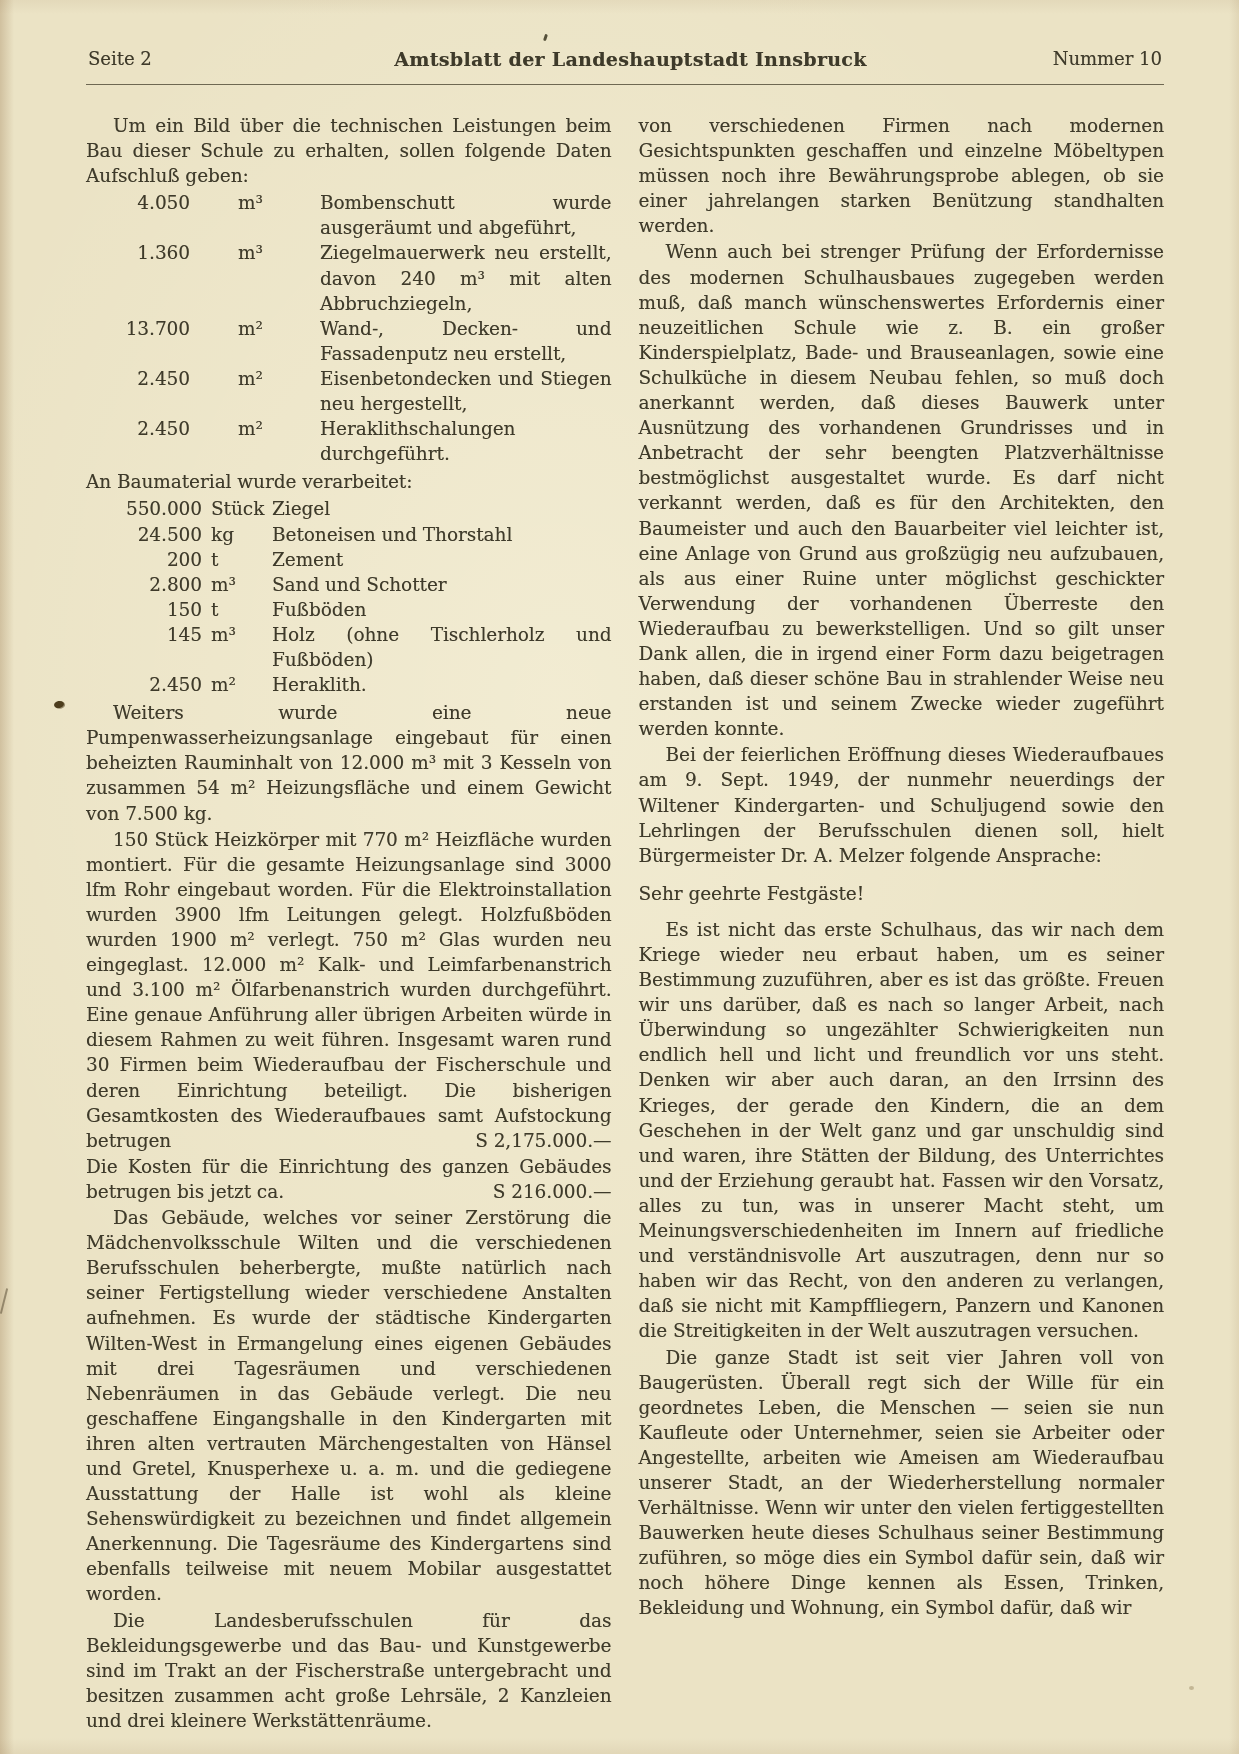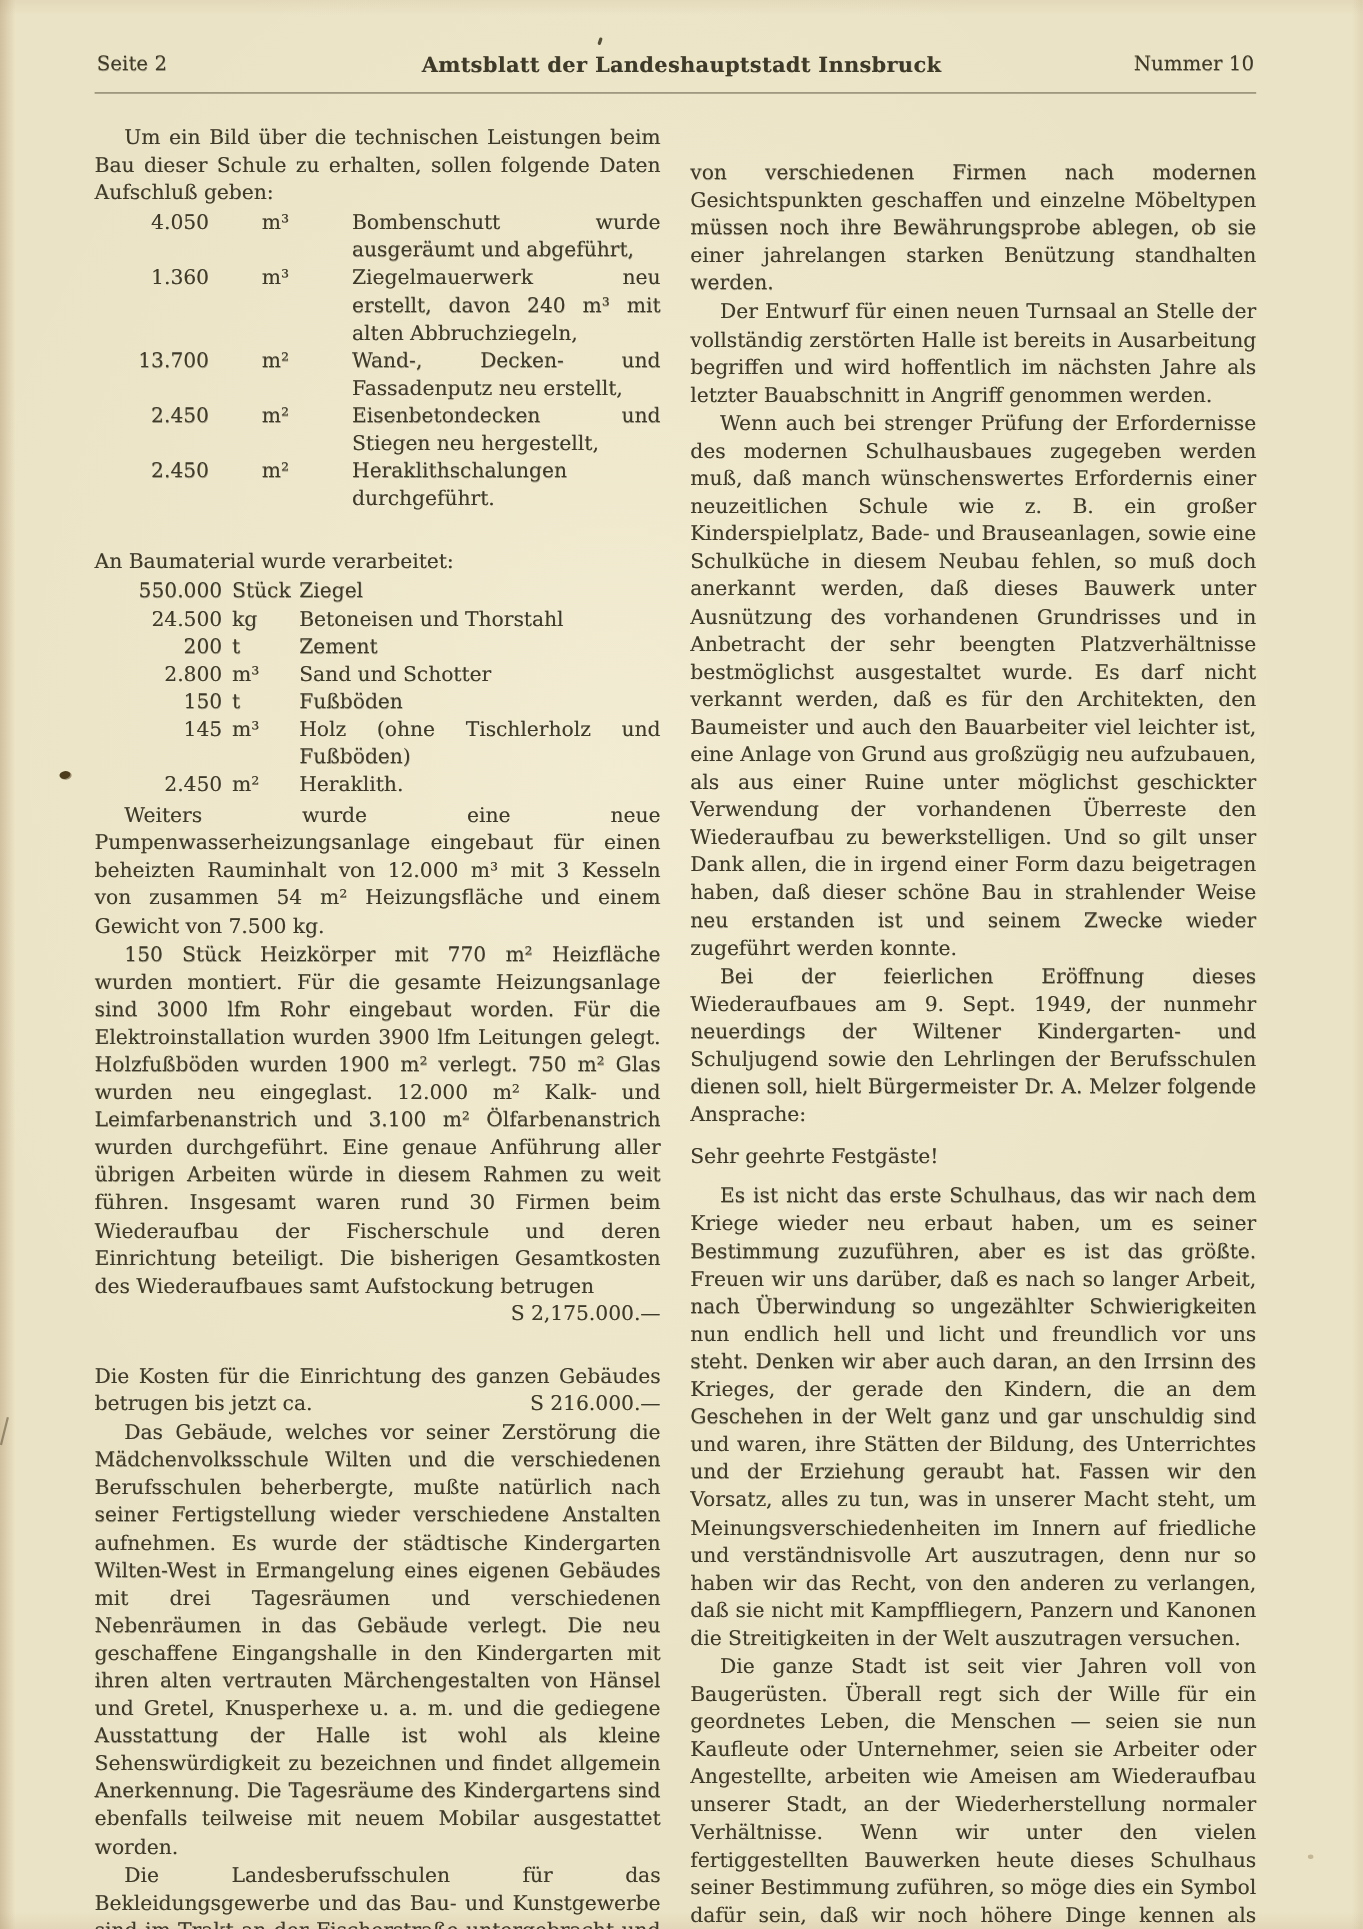--- a/index.html
+++ b/index.html
@@ -12,37 +12,37 @@
     position:relative;width:1239px;height:1754px;
     color:#3e3a2a;
     background:
       linear-gradient(90deg, rgba(146,112,70,.30), rgba(146,112,70,0) 14px),
       linear-gradient(270deg, rgba(160,130,90,.14), rgba(160,130,90,0) 10px),
       linear-gradient(0deg, rgba(158,128,88,.12), rgba(158,128,88,0) 16px),
       linear-gradient(180deg, rgba(158,128,88,.10), rgba(158,128,88,0) 14px),
       radial-gradient(ellipse 900px 1200px at 45% 40%, rgba(255,252,235,.35), rgba(255,252,235,0) 70%),
       #ebe3c5;
     box-sizing:border-box;
-    padding:48px 97px 0 86px;
+    padding:48px 75px 0 86px;
     text-shadow:0.25px 0.25px 0 rgba(62,58,42,.45);
   }
   
   .masthead{position:relative;height:30px;font-size:18px;}
   .masthead .side{position:absolute;top:0;}
   .masthead .side.left{left:2px;}
   .masthead .side.right{right:2px;}
   .masthead .title{position:absolute;left:11px;right:0;top:0;text-align:center;font-weight:bold;font-size:19px;letter-spacing:.3px;}
   .rule{height:0;border-top:1.6px solid #6e6852;margin-top:6px;
         box-shadow:0 2.5px 0 -1px rgba(110,104,82,.35);}
   
   .columns{display:flex;gap:27px;margin-top:28px;}
   .col{flex:1 1 0;font-size:18.4px;line-height:25.1px;text-align:justify;hyphens:auto;}
   p{margin:0 0 1px 0;}
   p.ind{text-indent:27px;}
-  p.noind{text-indent:0;margin-top:32px;}
+  p.noind{text-indent:0;}
   p.wamount::after{content:"";display:block;clear:both;height:0;}
   .amount{float:right;white-space:nowrap;}
   .salutation{margin:13px 0 11px 0;text-indent:0;text-align:left;}
   .mathead{margin-top:3px;}
   
   .speclist{margin:2px 0 3px 0;}
   .speclist .row{display:grid;column-gap:9px;}
   .speclist.work .row{grid-template-columns:104px 34px auto;gap:48px;}
   .speclist.mat  .row{grid-template-columns:116px 52px auto;}
   .speclist .qty{text-align:right;white-space:nowrap;}
@@ -151,21 +151,20 @@
 
       <p class="noind wamount"><span>Die Kosten für die Einrichtung des ganzen Gebäudes betrugen bis jetzt ca.</span> <span class="amount">S 216.000.—</span></p>
 
       <p class="ind">Das Gebäude, welches vor seiner Zerstörung die Mädchenvolksschule Wilten und die verschiedenen Berufsschulen beherbergte, mußte natürlich nach seiner Fertigstellung wieder verschiedene Anstalten aufnehmen. Es wurde der städtische Kindergarten Wilten-West in Ermangelung eines eigenen Gebäudes mit drei Tagesräumen und verschiedenen Nebenräumen in das Gebäude verlegt. Die neu geschaffene Eingangshalle in den Kindergarten mit ihren alten vertrauten Märchengestalten von Hänsel und Gretel, Knusperhexe u. a. m. und die gediegene Ausstattung der Halle ist wohl als kleine Sehenswürdigkeit zu bezeichnen und findet allgemein Anerkennung. Die Tagesräume des Kindergartens sind ebenfalls teilweise mit neuem Mobilar ausgestattet worden.</p>
       <p class="ind">Die Landesberufsschulen für das Bekleidungsgewerbe und das Bau- und Kunstgewerbe sind im Trakt an der Fischerstraße untergebracht und besitzen zusammen acht große Lehrsäle, 2 Kanzleien und drei kleinere Werkstättenräume.</p>
 
     </section>
 
     <section class="col">
       <p class="noind">von verschiedenen Firmen nach modernen Gesichtspunkten geschaffen und einzelne Möbeltypen müssen noch ihre Bewährungsprobe ablegen, ob sie einer jahrelangen starken Benützung standhalten werden.</p>
-      <p class="ind">Der Entwurf für einen neuen Turnsaal an Stelle der vollständig zerstörten Halle ist bereits in Ausarbeitung begriffen und wird hoffentlich im nächsten Jahre als letzter Bauabschnitt in Angriff genommen werden.</p>
       <p class="ind">Wenn auch bei strenger Prüfung der Erfordernisse des modernen Schulhausbaues zugegeben werden muß, daß manch wünschenswertes Erfordernis einer neuzeitlichen Schule wie z. B. ein großer Kinderspielplatz, Bade- und Brauseanlagen, sowie eine Schulküche in diesem Neubau fehlen, so muß doch anerkannt werden, daß dieses Bauwerk unter Ausnützung des vorhandenen Grundrisses und in Anbetracht der sehr beengten Platzverhältnisse bestmöglichst ausgestaltet wurde. Es darf nicht verkannt werden, daß es für den Architekten, den Baumeister und auch den Bauarbeiter viel leichter ist, eine Anlage von Grund aus großzügig neu aufzubauen, als aus einer Ruine unter möglichst geschickter Verwendung der vorhandenen Überreste den Wiederaufbau zu bewerkstelligen. Und so gilt unser Dank allen, die in irgend einer Form dazu beigetragen haben, daß dieser schöne Bau in strahlender Weise neu erstanden ist und seinem Zwecke wieder zugeführt werden konnte.</p>
       <p class="ind">Bei der feierlichen Eröffnung dieses Wiederaufbaues am 9. Sept. 1949, der nunmehr neuerdings der Wiltener Kindergarten- und Schuljugend sowie den Lehrlingen der Berufsschulen dienen soll, hielt Bürgermeister Dr. A. Melzer folgende Ansprache:</p>
       <p class="salutation">Sehr geehrte Festgäste!</p>
       <p class="ind">Es ist nicht das erste Schulhaus, das wir nach dem Kriege wieder neu erbaut haben, um es seiner Bestimmung zuzuführen, aber es ist das größte. Freuen wir uns darüber, daß es nach so langer Arbeit, nach Überwindung so ungezählter Schwierigkeiten nun endlich hell und licht und freundlich vor uns steht. Denken wir aber auch daran, an den Irrsinn des Krieges, der gerade den Kindern, die an dem Geschehen in der Welt ganz und gar unschuldig sind und waren, ihre Stätten der Bildung, des Unterrichtes und der Erziehung geraubt hat. Fassen wir den Vorsatz, alles zu tun, was in unserer Macht steht, um Meinungsverschiedenheiten im Innern auf friedliche und verständnisvolle Art auszutragen, denn nur so haben wir das Recht, von den anderen zu verlangen, daß sie nicht mit Kampffliegern, Panzern und Kanonen die Streitigkeiten in der Welt auszutragen versuchen.</p>
       <p class="ind">Die ganze Stadt ist seit vier Jahren voll von Baugerüsten. Überall regt sich der Wille für ein geordnetes Leben, die Menschen — seien sie nun Kaufleute oder Unternehmer, seien sie Arbeiter oder Angestellte, arbeiten wie Ameisen am Wiederaufbau unserer Stadt, an der Wiederherstellung normaler Verhältnisse. Wenn wir unter den vielen fertiggestellten Bauwerken heute dieses Schulhaus seiner Bestimmung zuführen, so möge dies ein Symbol dafür sein, daß wir noch höhere Dinge kennen als Essen, Trinken, Bekleidung und Wohnung, ein Symbol dafür, daß wir</p>
     </section>
 
   </main>
 </div>
 

